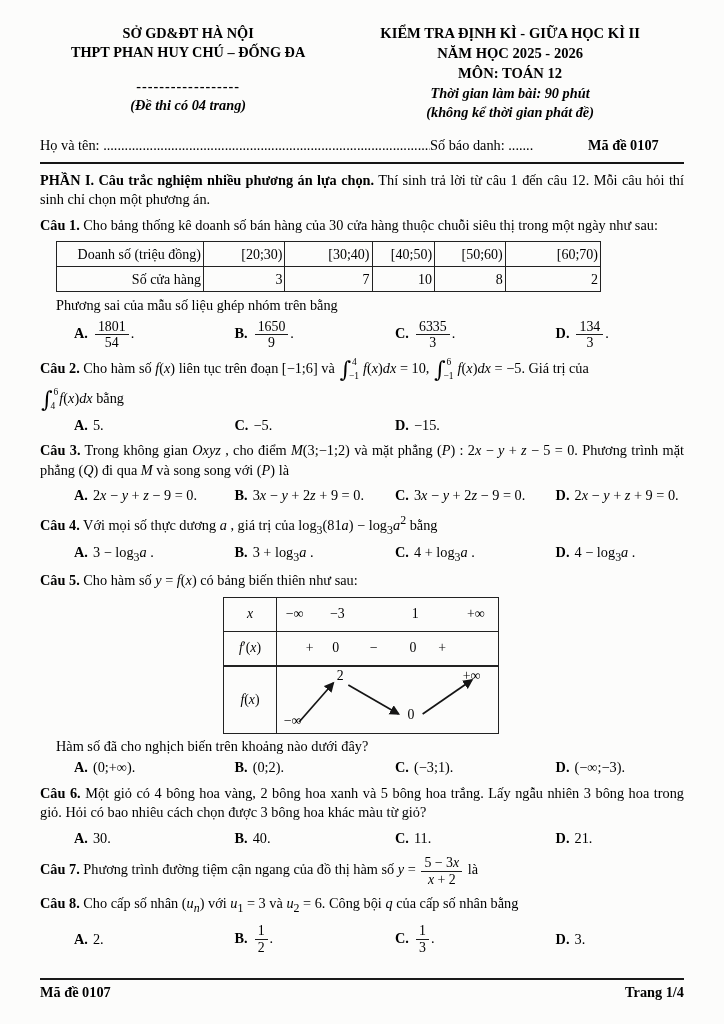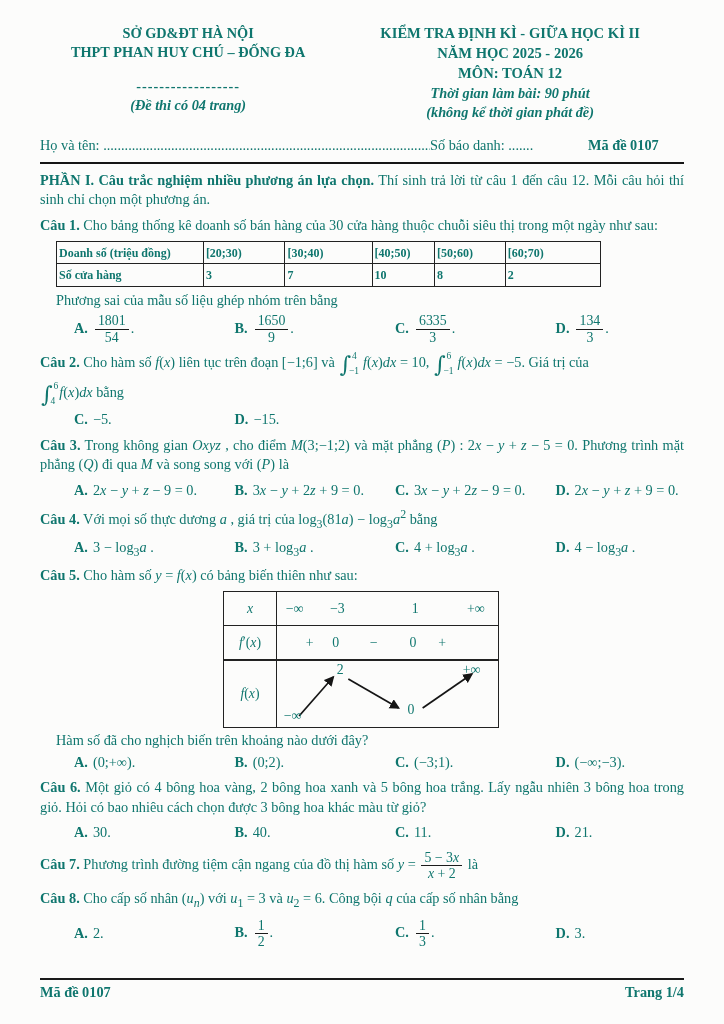--- a/index.html
+++ b/index.html
@@ -1,18 +1,18 @@
 <!DOCTYPE html>
 <html lang="vi"><head>
 <meta charset="utf-8">
 <style>
   html,body { margin:0; padding:0; background:#e8e8e8; }
   .page {
     width:724px; height:1024px; margin:0 auto; position:relative;
-    background:#fcfcfb; color:#0f766e; box-sizing:border-box;
+    background:#fcfcfb; color:#000000; box-sizing:border-box;
     font-family:"Liberation Serif", serif; font-size:14.3px; line-height:1.36;
     padding:24px 40px 0 40px; overflow:hidden;
   }
   b, .b { font-weight:bold; }
   
   .hdr { display:grid; grid-template-columns:46% 54%; }
   .hdr-left, .hdr-right { text-align:center; }
   .hdr-left .l1, .hdr-left .l2 { font-weight:bold; }
   .hdr-left .dashes { letter-spacing:1px; margin-top:14px; font-weight:bold; }
   .hdr-left .note { font-weight:bold; font-style:italic; }
@@ -37,22 +37,22 @@
   .fr .n { border-bottom:1.1px solid #1b1b1b; padding:0 3px; display:block; }
   .fr .d { display:block; }
   
   .itg { display:inline-flex; align-items:center; vertical-align:middle; margin:0 1px; }
   .itg .is { font-size:1.55em; line-height:0.95; font-family:"DejaVu Serif", serif; }
   .itg .lim { display:inline-flex; flex-direction:column; justify-content:space-between;
     font-size:0.66em; line-height:1; height:2.55em; margin-left:1px; }
   .itg .lim span:last-child { transform:translateX(-3px); }
   
   table.freq { border-collapse:collapse; margin:3px 0 4px 16px; width:545px; }
-  table.freq td { border:1.4px solid #222; text-align:left; padding:2.5px 2px;
-    font-size:12px;font-weight:bold; }
+  table.freq td { border:1.4px solid #222; text-align:right; padding:2.5px 2px;
+    font-size:14px; }
   table.freq td.c0 { width:27%; }
   table.freq td.c1 { width:15%; } table.freq td.c2 { width:16%; }
   table.freq td.c3 { width:11.5%; } table.freq td.c4 { width:13%; }
   
   .bbt { width:274px; margin:5px 0 3px 183px; border:1.6px solid #222;
     font-size:13.8px; }
   .bbt-row { display:flex; position:relative; }
   .bbt-label { width:52px; border-right:1.4px solid #222; display:flex;
     align-items:center; justify-content:center; flex:none; }
   .bbt-data { position:relative; flex:1; }
@@ -156,20 +156,21 @@
             </span>
           </span><i>f</i>(<i>x</i>)<i>dx</i> = −5. Giá trị của</p>
       <p class="stem" style="margin:4px 0"><span class="itg">
             <span class="is">∫</span>
             <span class="lim">
               <span>6</span>
               <span>4</span>
             </span>
           </span><i>f</i>(<i>x</i>)<i>dx</i> bằng</p>
       <div class="answers">
+        <div class="ans"><b class="alabel">A.</b><span>5.</span></div>
         <div class="ans"><b class="alabel">C.</b><span>−5.</span></div>
         <div class="ans"><b class="alabel">D.</b><span>−15.</span></div>
       </div>
     </div>
 
     <div>
       <p class="stem"><b>Câu 3.</b> Trong không gian <i>Oxyz</i> , cho điểm <i>M</i>(3;−1;2) và mặt phẳng (<i>P</i>) : 2<i>x</i> − <i>y</i> + <i>z</i> − 5 = 0. Phương trình mặt phẳng (<i>Q</i>) đi qua <i>M</i> và song song với (<i>P</i>) là</p>
       <div class="answers">
         <div class="ans"><b class="alabel">A.</b><span>2<i>x</i> − <i>y</i> + <i>z</i> − 9 = 0.</span></div>
         <div class="ans"><b class="alabel">B.</b><span>3<i>x</i> − <i>y</i> + 2<i>z</i> + 9 = 0.</span></div>

